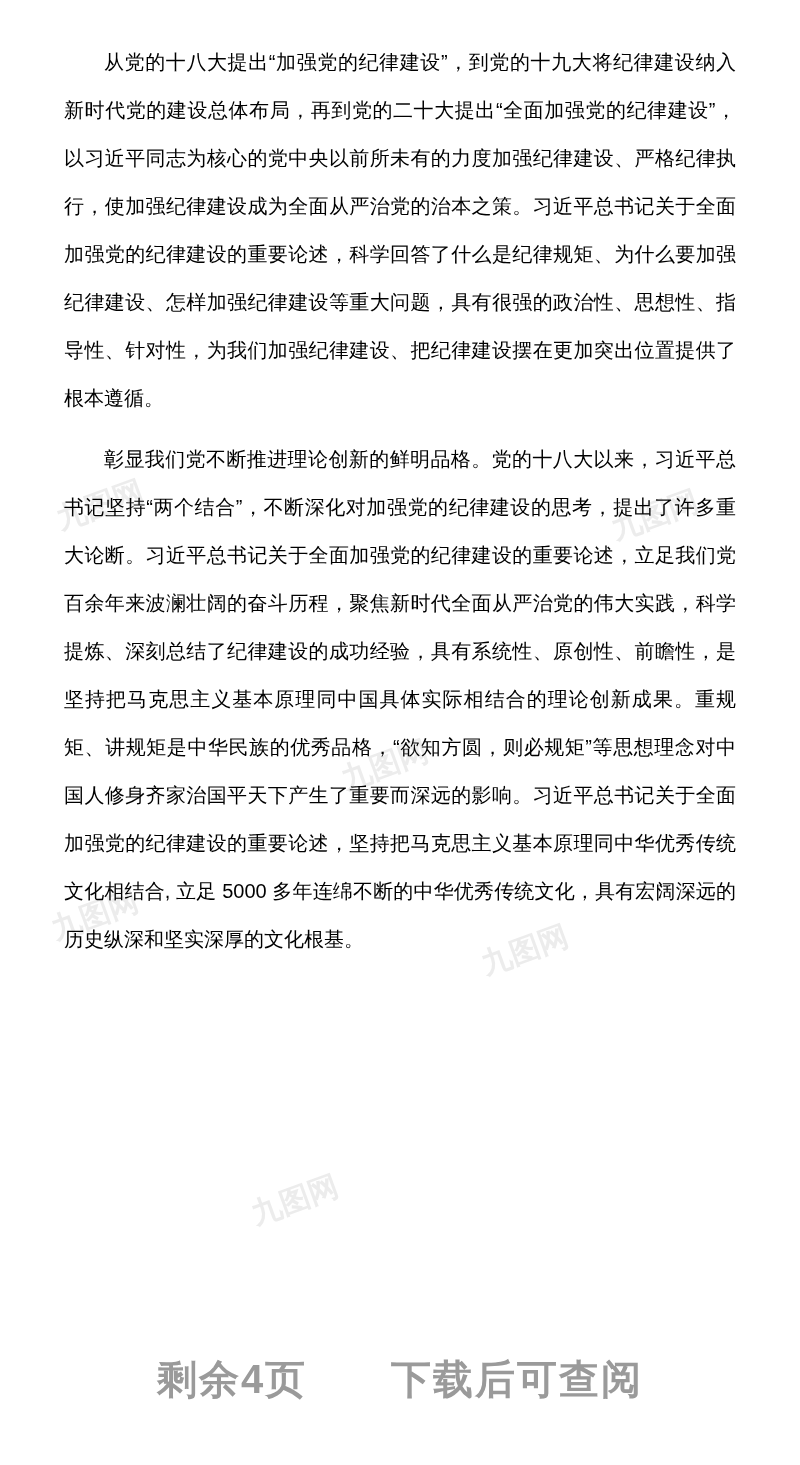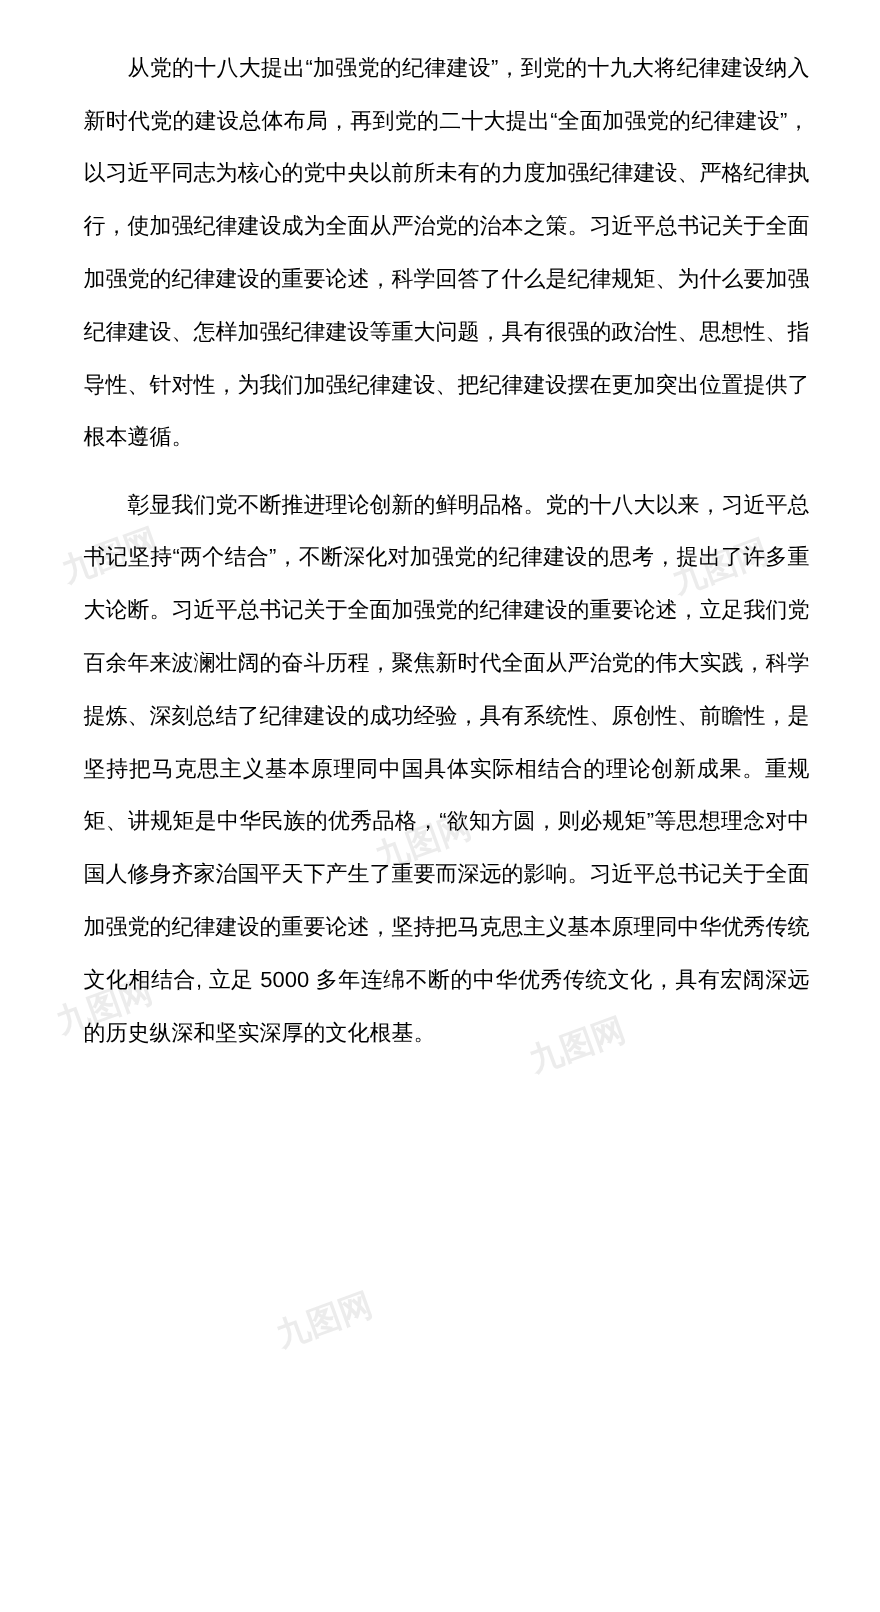--- a/index.html
+++ b/index.html
@@ -12,21 +12,21 @@
     width: 800px;
     height: 1465px;
     background: #ffffff;
     overflow: hidden;
     font-family: "Liberation Sans", sans-serif;
     color: #000;
   }
   .content {
     position: absolute;
     top: 38px;
-    left: 76px;
+    left: 64px;
     right: 64px;
     font-size: 20px;
     line-height: 2.4;
     text-align: justify;
     z-index: 2;
   }
   .para {
     margin: 0 0 13px 0;
     text-indent: 2em;
     word-break: break-all;
@@ -75,14 +75,15 @@
   <span class="wm wm-5">九图网</span>
   <span class="wm wm-6">九图网</span>
 
   <div class="content">
     <p class="para"><span class="lead"></span><span>从党的十八大提出“加强党的纪律建设”，到党的十九大将纪律建设纳入新时代党的建设总体布局，再到党的二十大提出“全面加强党的纪律建设”，以习近平同志为核心的党中央以前所未有的力度加强纪律建设、严格纪律执行，使加强纪律建设成为全面从严治党的治本之策。习近平总书记关于全面加强党的纪律建设的重要论述，科学回答了什么是纪律规矩、为什么要加强纪律建设、怎样加强纪律建设等重大问题，具有很强的政治性、思想性、指导性、针对性，为我们加强纪律建设、把纪律建设摆在更加突出位置提供了根本遵循。</span></p>
 
     <p class="para"><span class="lead">彰显我们党不断推进理论创新的鲜明品格。</span><span>党的十八大以来，习近平总书记坚持“两个结合”，不断深化对加强党的纪律建设的思考，提出了许多重大论断。习近平总书记关于全面加强党的纪律建设的重要论述，立足我们党百余年来波澜壮阔的奋斗历程，聚焦新时代全面从严治党的伟大实践，科学提炼、深刻总结了纪律建设的成功经验，具有系统性、原创性、前瞻性，是坚持把马克思主义基本原理同中国具体实际相结合的理论创新成果。重规矩、讲规矩是中华民族的优秀品格，“欲知方圆，则必规矩”等思想理念对中国人修身齐家治国平天下产生了重要而深远的影响。习近平总书记关于全面加强党的纪律建设的重要论述，坚持把马克思主义基本原理同中华优秀传统文化相结合, 立足 5000 多年连绵不断的中华优秀传统文化，具有宏阔深远的历史纵深和坚实深厚的文化根基。</span></p>
 
   </div>
 
+  <div class="footer-notice">剩余4页　　下载后可查阅</div>
 
 </div>
 
 </body></html>

